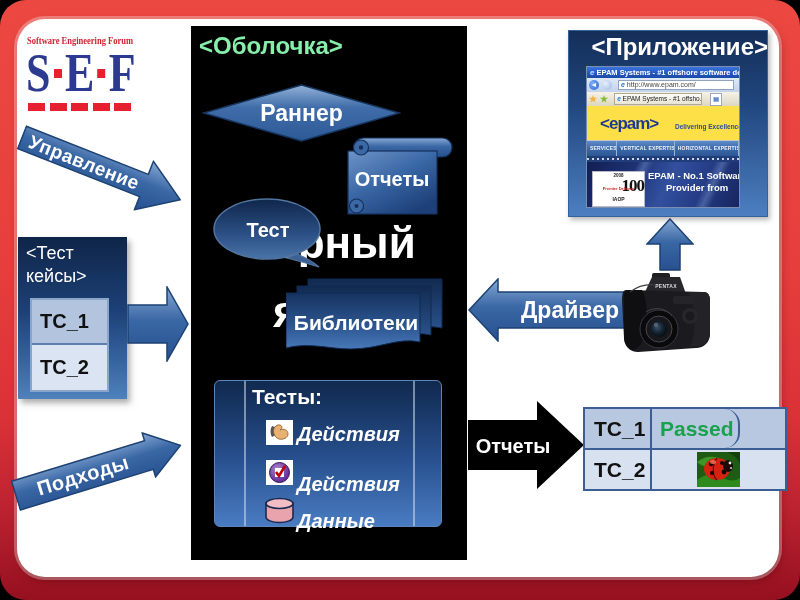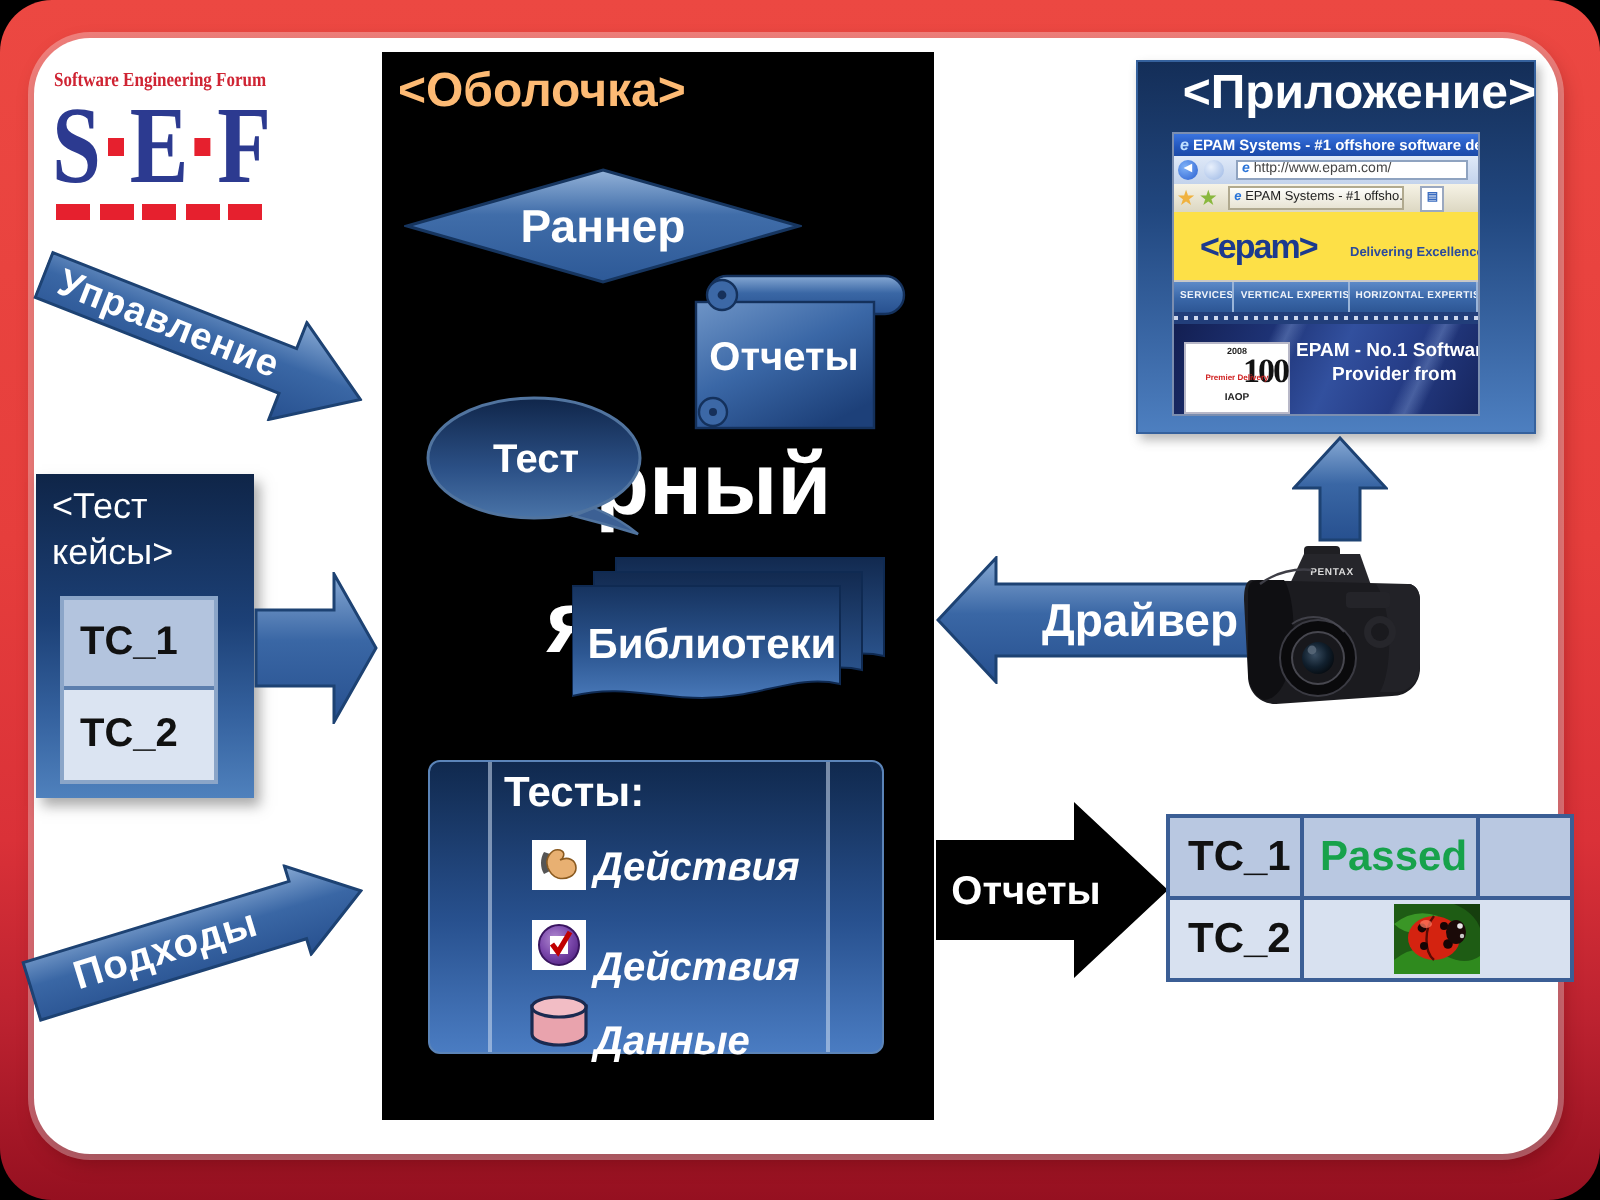--- a/index.html
+++ b/index.html
@@ -41,21 +41,21 @@
   #tc-table{left:30px;top:298px;width:75px;border:2px solid #8ba5c8;border-collapse:collapse;}
   #tc-table div.cell{height:45px;border-bottom:2px solid #5d7fae;box-sizing:border-box;
     font-size:20px;font-weight:bold;color:#111;padding-left:8px;display:flex;align-items:center;}
   #tc-table div.cell:last-child{border-bottom:none;height:45px;}
   #tc-cell-1{background:#b3c4de;}
   #tc-cell-2{background:#dbe4f2;}
   #tc-out-arrow{left:127px;top:286px;}
 
   
   #shell{left:191px;top:26px;width:276px;height:534px;background:#000;}
-  #shell-title{left:199px;top:32px;color:#fdba74;font-size:24px;font-weight:bold;}
+  #shell-title{left:199px;top:32px;color:#86efac;font-size:24px;font-weight:bold;}
   #blackbox-text{left:191px;top:208px;width:276px;text-align:center;color:#fff;
     font-size:44px;font-weight:bold;line-height:69px;}
   #runner{left:202px;top:84px;}
   #runner-lbl{left:202px;top:100px;width:199px;text-align:center;color:#fff;
     font-size:23px;font-weight:bold;}
   #scroll-shape{left:346px;top:137px;}
   #scroll-lbl{left:352px;top:168px;width:80px;text-align:center;color:#fff;
     font-size:20px;font-weight:bold;}
   #lang{left:213px;top:198px;}
   #lang-lbl{left:215px;top:219px;width:106px;text-align:center;color:#fff;
@@ -145,21 +145,21 @@
     font-size:20px;font-weight:bold;}
 
   
   #res-table{left:583px;top:407px;width:204px;border:2px solid #3b5e95;box-sizing:border-box;}
   .res-row{display:flex;height:39px;}
   .res-row > div{box-sizing:border-box;border-right:2px solid #3b5e95;display:flex;align-items:center;}
   .res-row > div:last-child{border-right:none;}
   #res-row-1{border-bottom:2px solid #3b5e95;background:#b9c8e1;}
   #res-row-2{background:#d8e1f0;}
   .res-id{width:67px;padding-left:9px;font-size:21px;font-weight:bold;color:#111;}
-  .res-status{width:88px;padding-left:8px;font-size:21px;font-weight:bold;}
+  .res-status{width:88px;padding-left:8px;font-size:21px;font-weight:bold;border-radius:15px;}
   .res-extra{flex:1;justify-content:center;}
   #res-status-1{color:#17a24b;}
   #res-status-2{color:#e02020;}
 </style>
 </head>
 <body>
 
 <svg width="0" height="0" style="position:absolute">
   <defs>
     <linearGradient id="gArrow" x1="0" y1="0" x2="0" y2="1">

